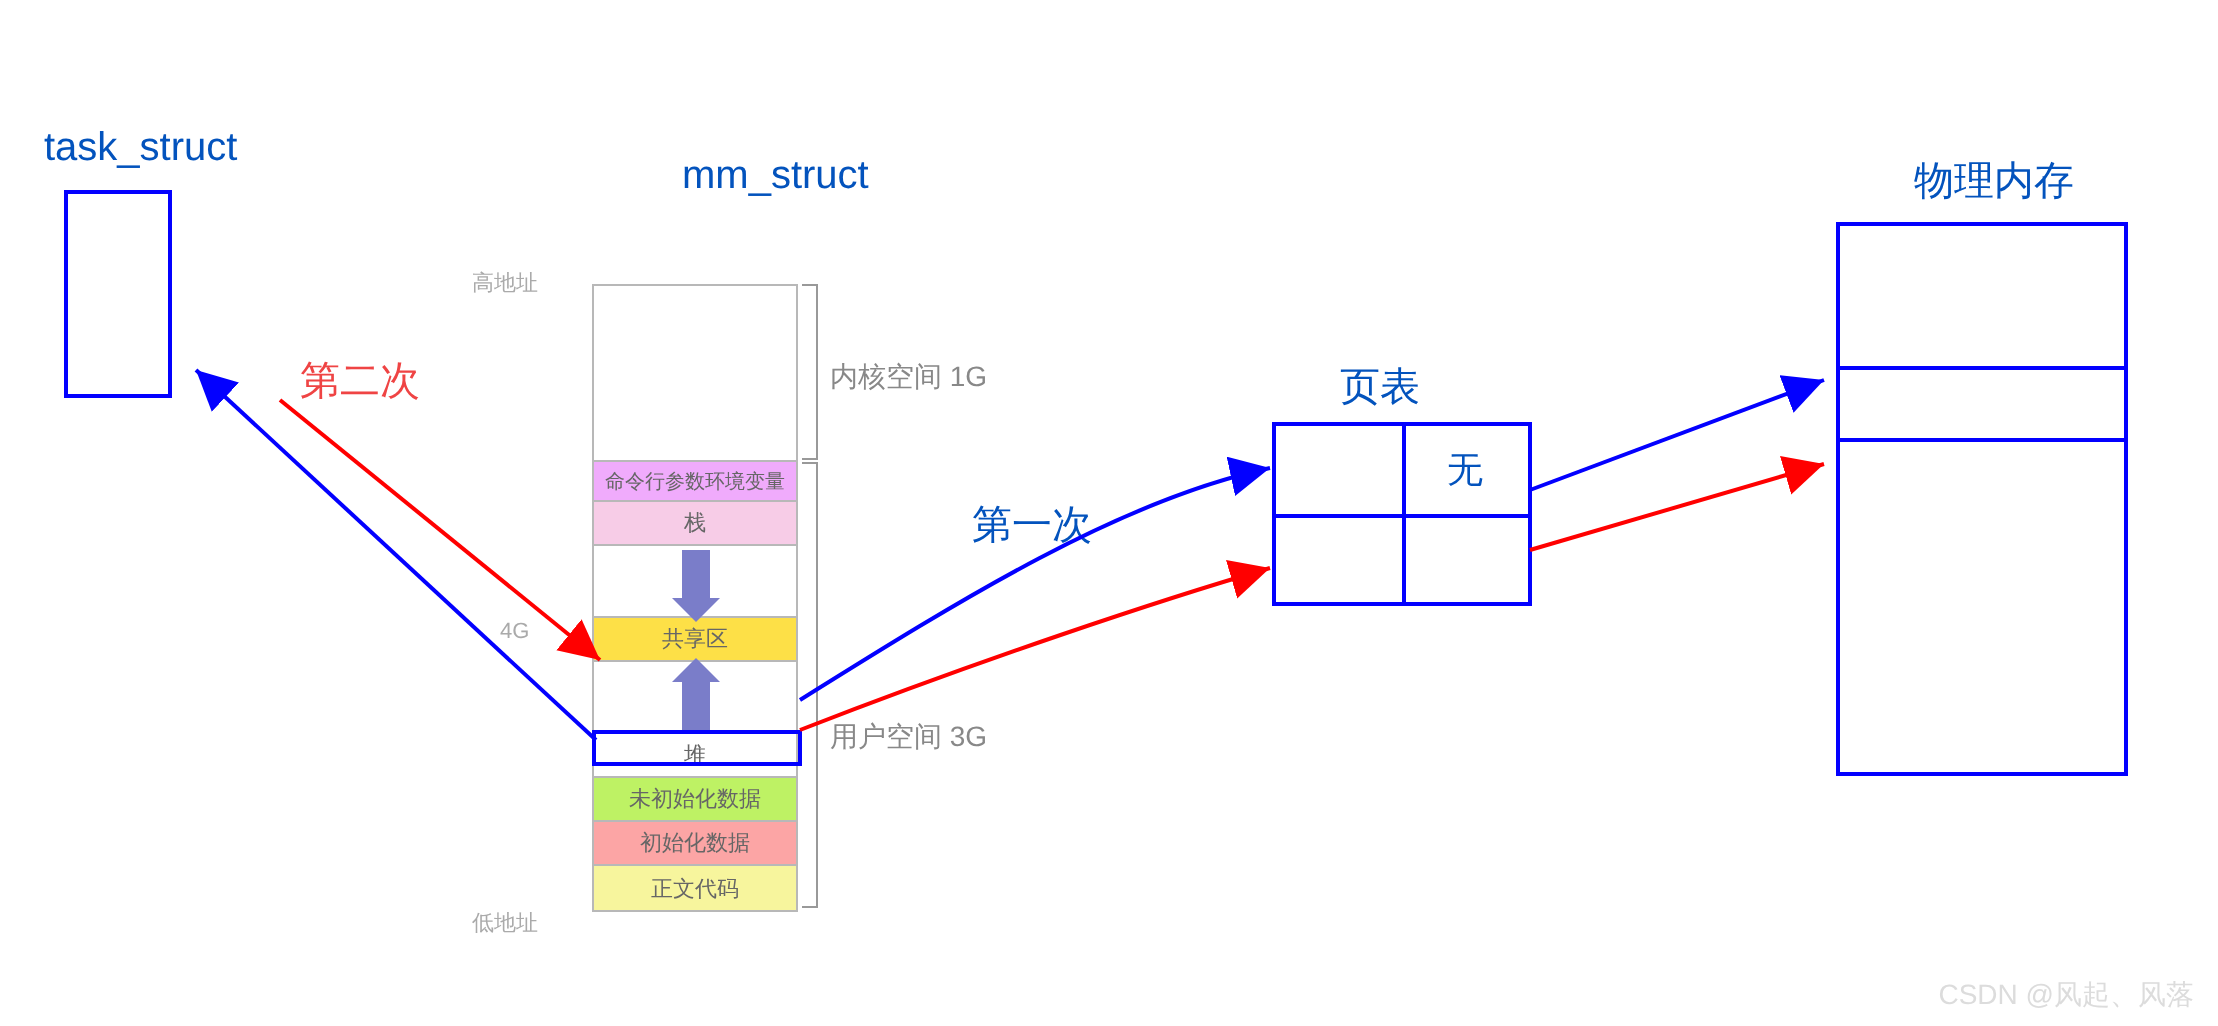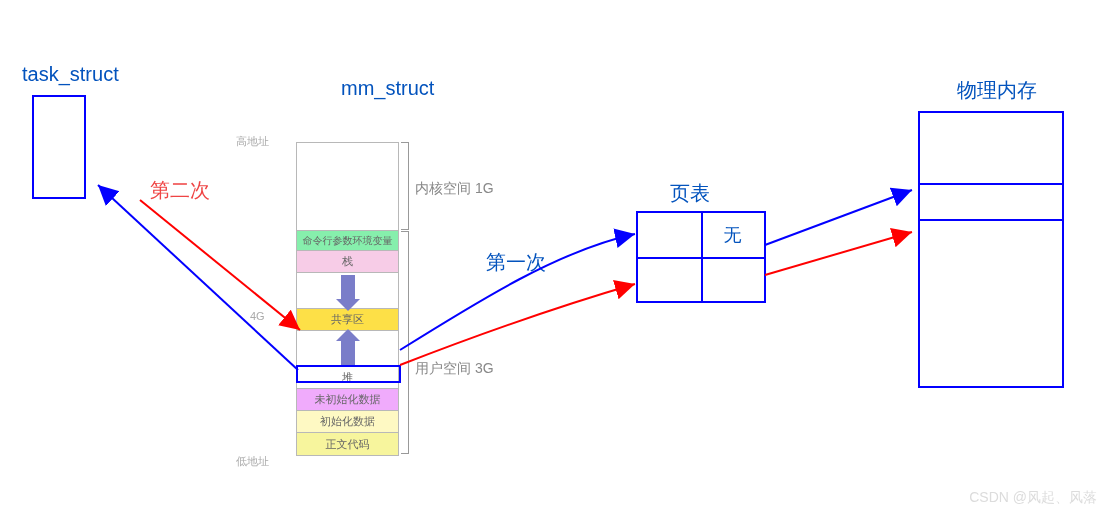--- a/index.html
+++ b/index.html
@@ -42,28 +42,28 @@
     text-align: center;
     font-size: 11px;
     color: #666;
     display: flex;
     align-items: center;
     justify-content: center;
   }
   .seg:last-child { border-bottom: none; }
 
   .seg.kernel  { height: 88px; background: #ffffff; }
-  .seg.cmdline { height: 20px; background: #86efac; font-size: 10px;}
+  .seg.cmdline { height: 20px; background: #f0abfc; font-size: 10px;}
   .seg.stack   { height: 22px; background: #f7cce7; }
   .seg.gap1    { height: 36px; background: #ffffff; position: relative;}
   .seg.shared  { height: 22px; background: #fde047; }
   .seg.gap2    { height: 36px; background: #ffffff; position: relative;}
   .seg.heap    { height: 22px; background: #ffffff; }
-  .seg.bss     { height: 22px; background: #f0abfc; }
-  .seg.data    { height: 22px; background: #fef9c3; }
+  .seg.bss     { height: 22px; background: #bef264; }
+  .seg.data    { height: 22px; background: #fca5a5; }
   .seg.text    { height: 22px; background: #f7f59d; }
 
   .thick-arrow {
     position: absolute;
     left: 50%;
     transform: translateX(-50%);
     width: 14px;
     height: 26px;
     background: #7a7dc9;
   }

